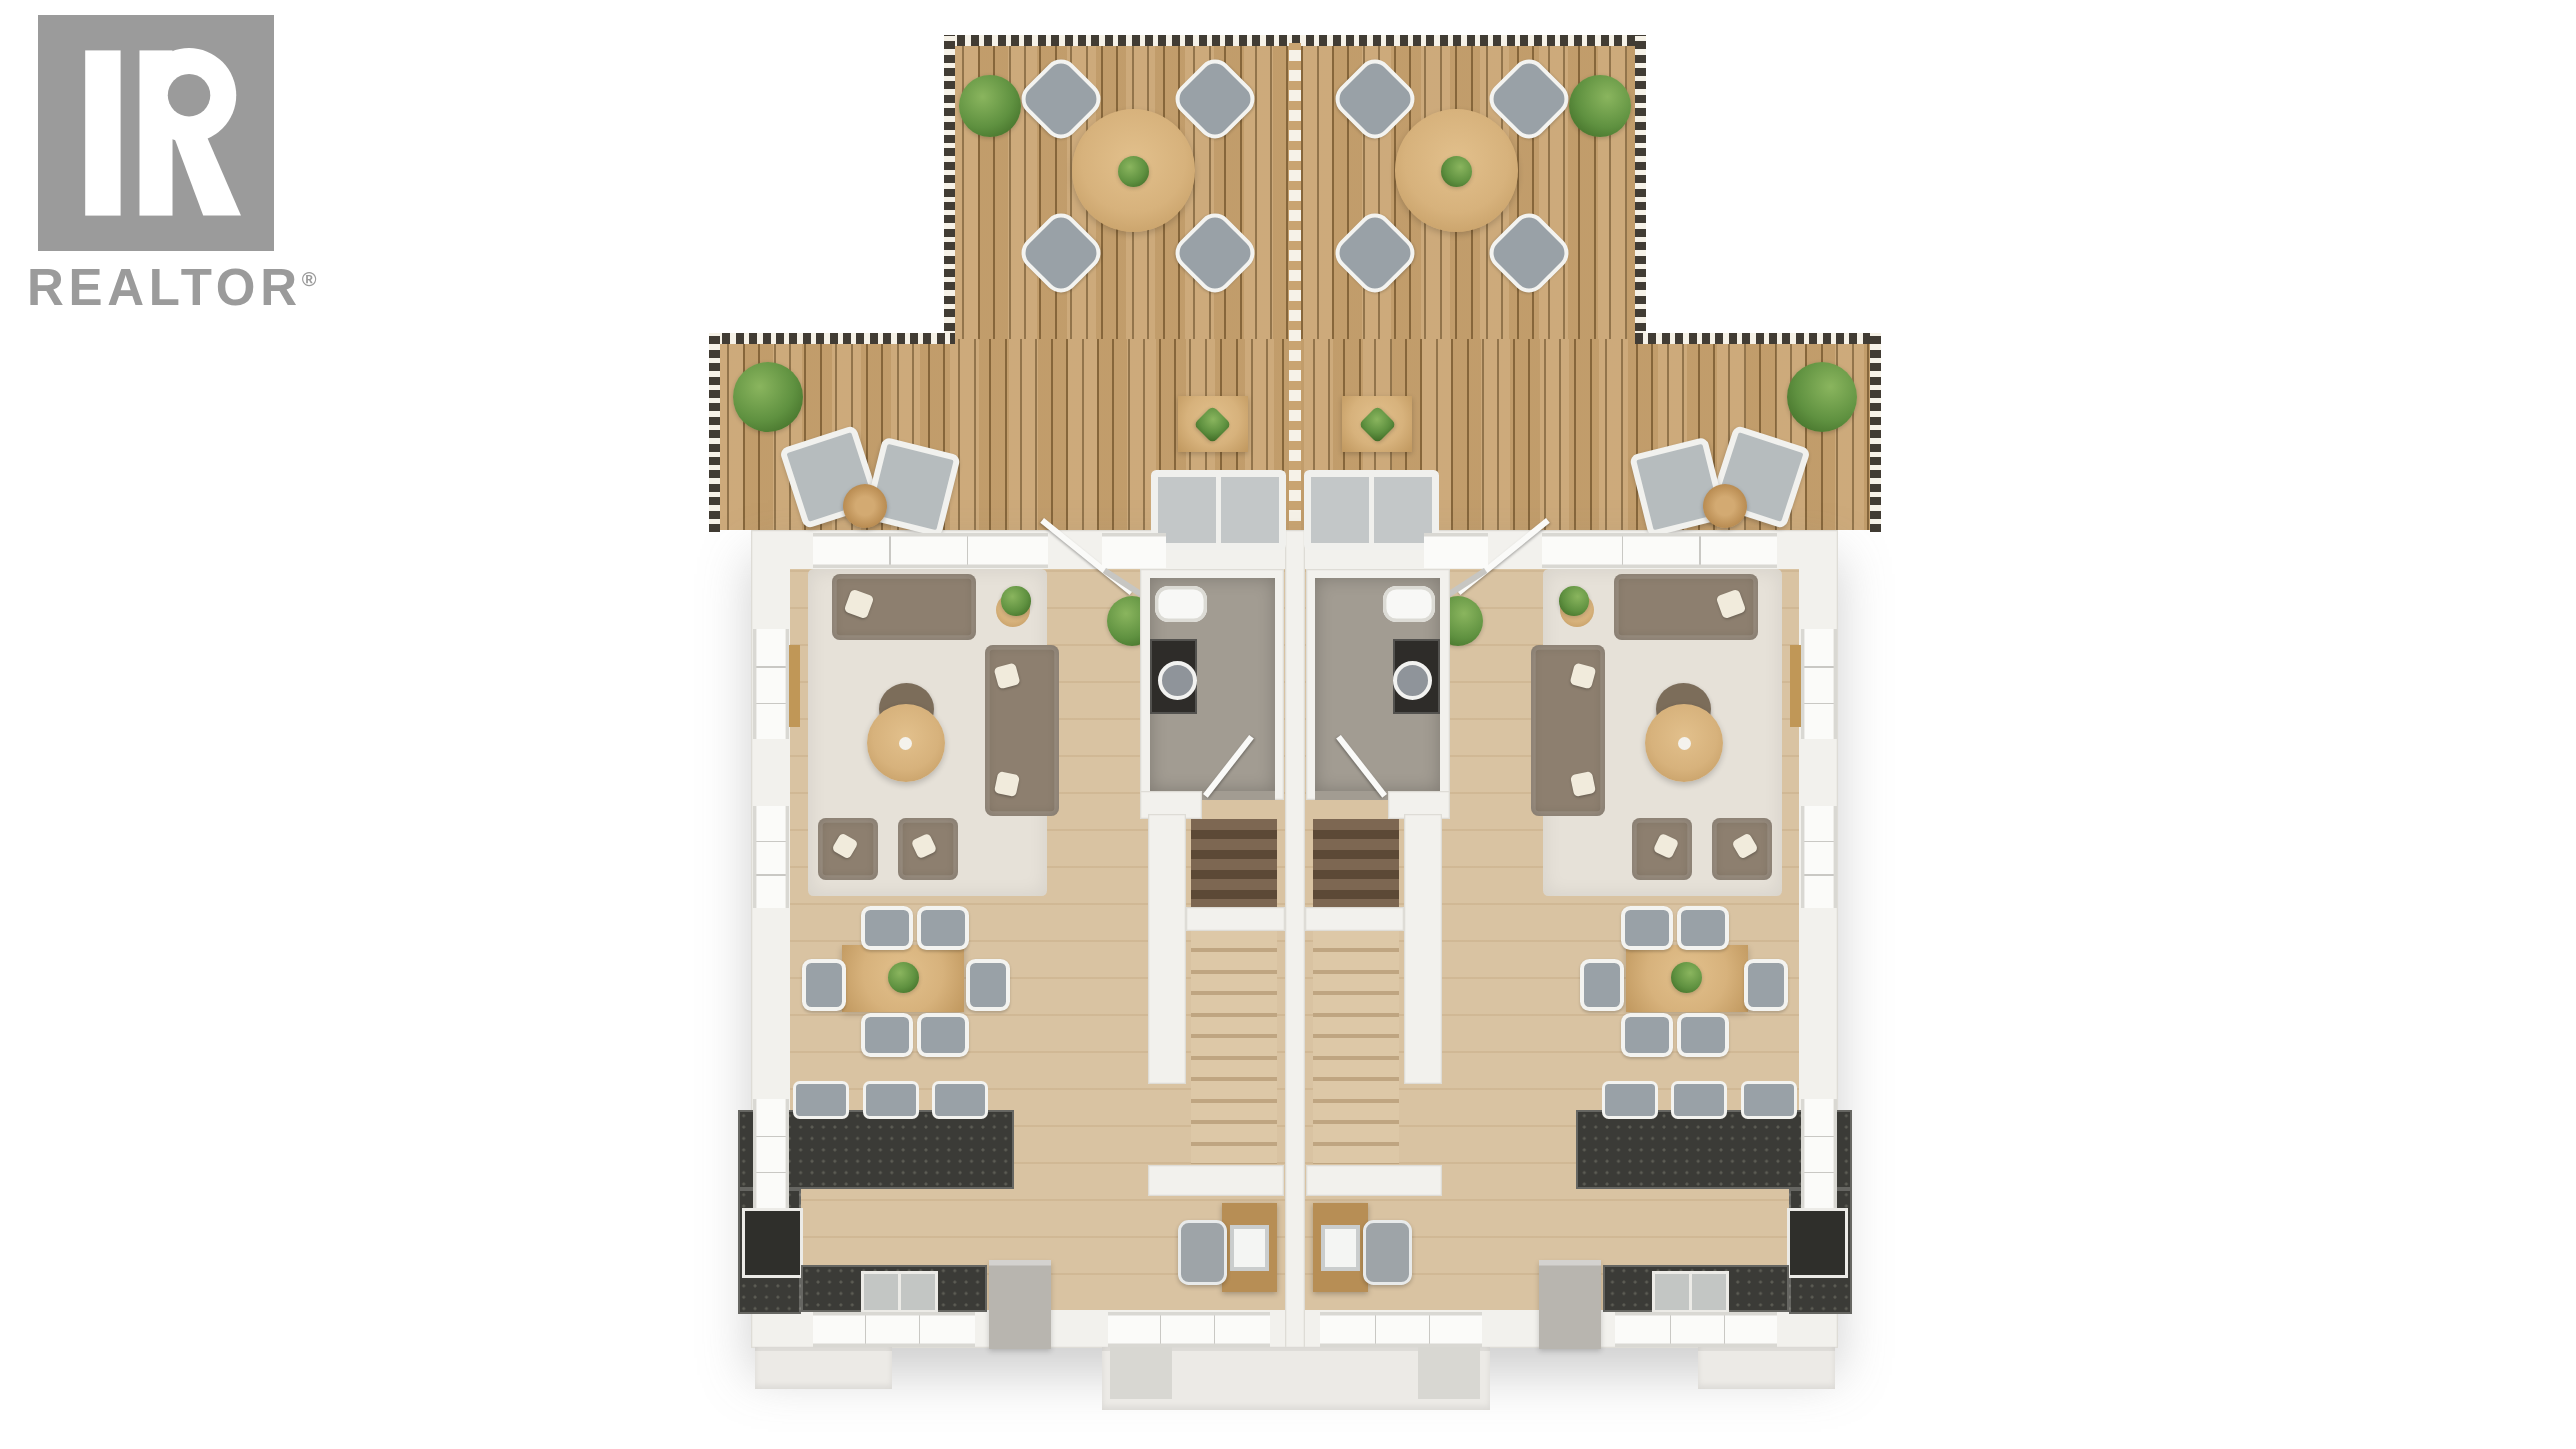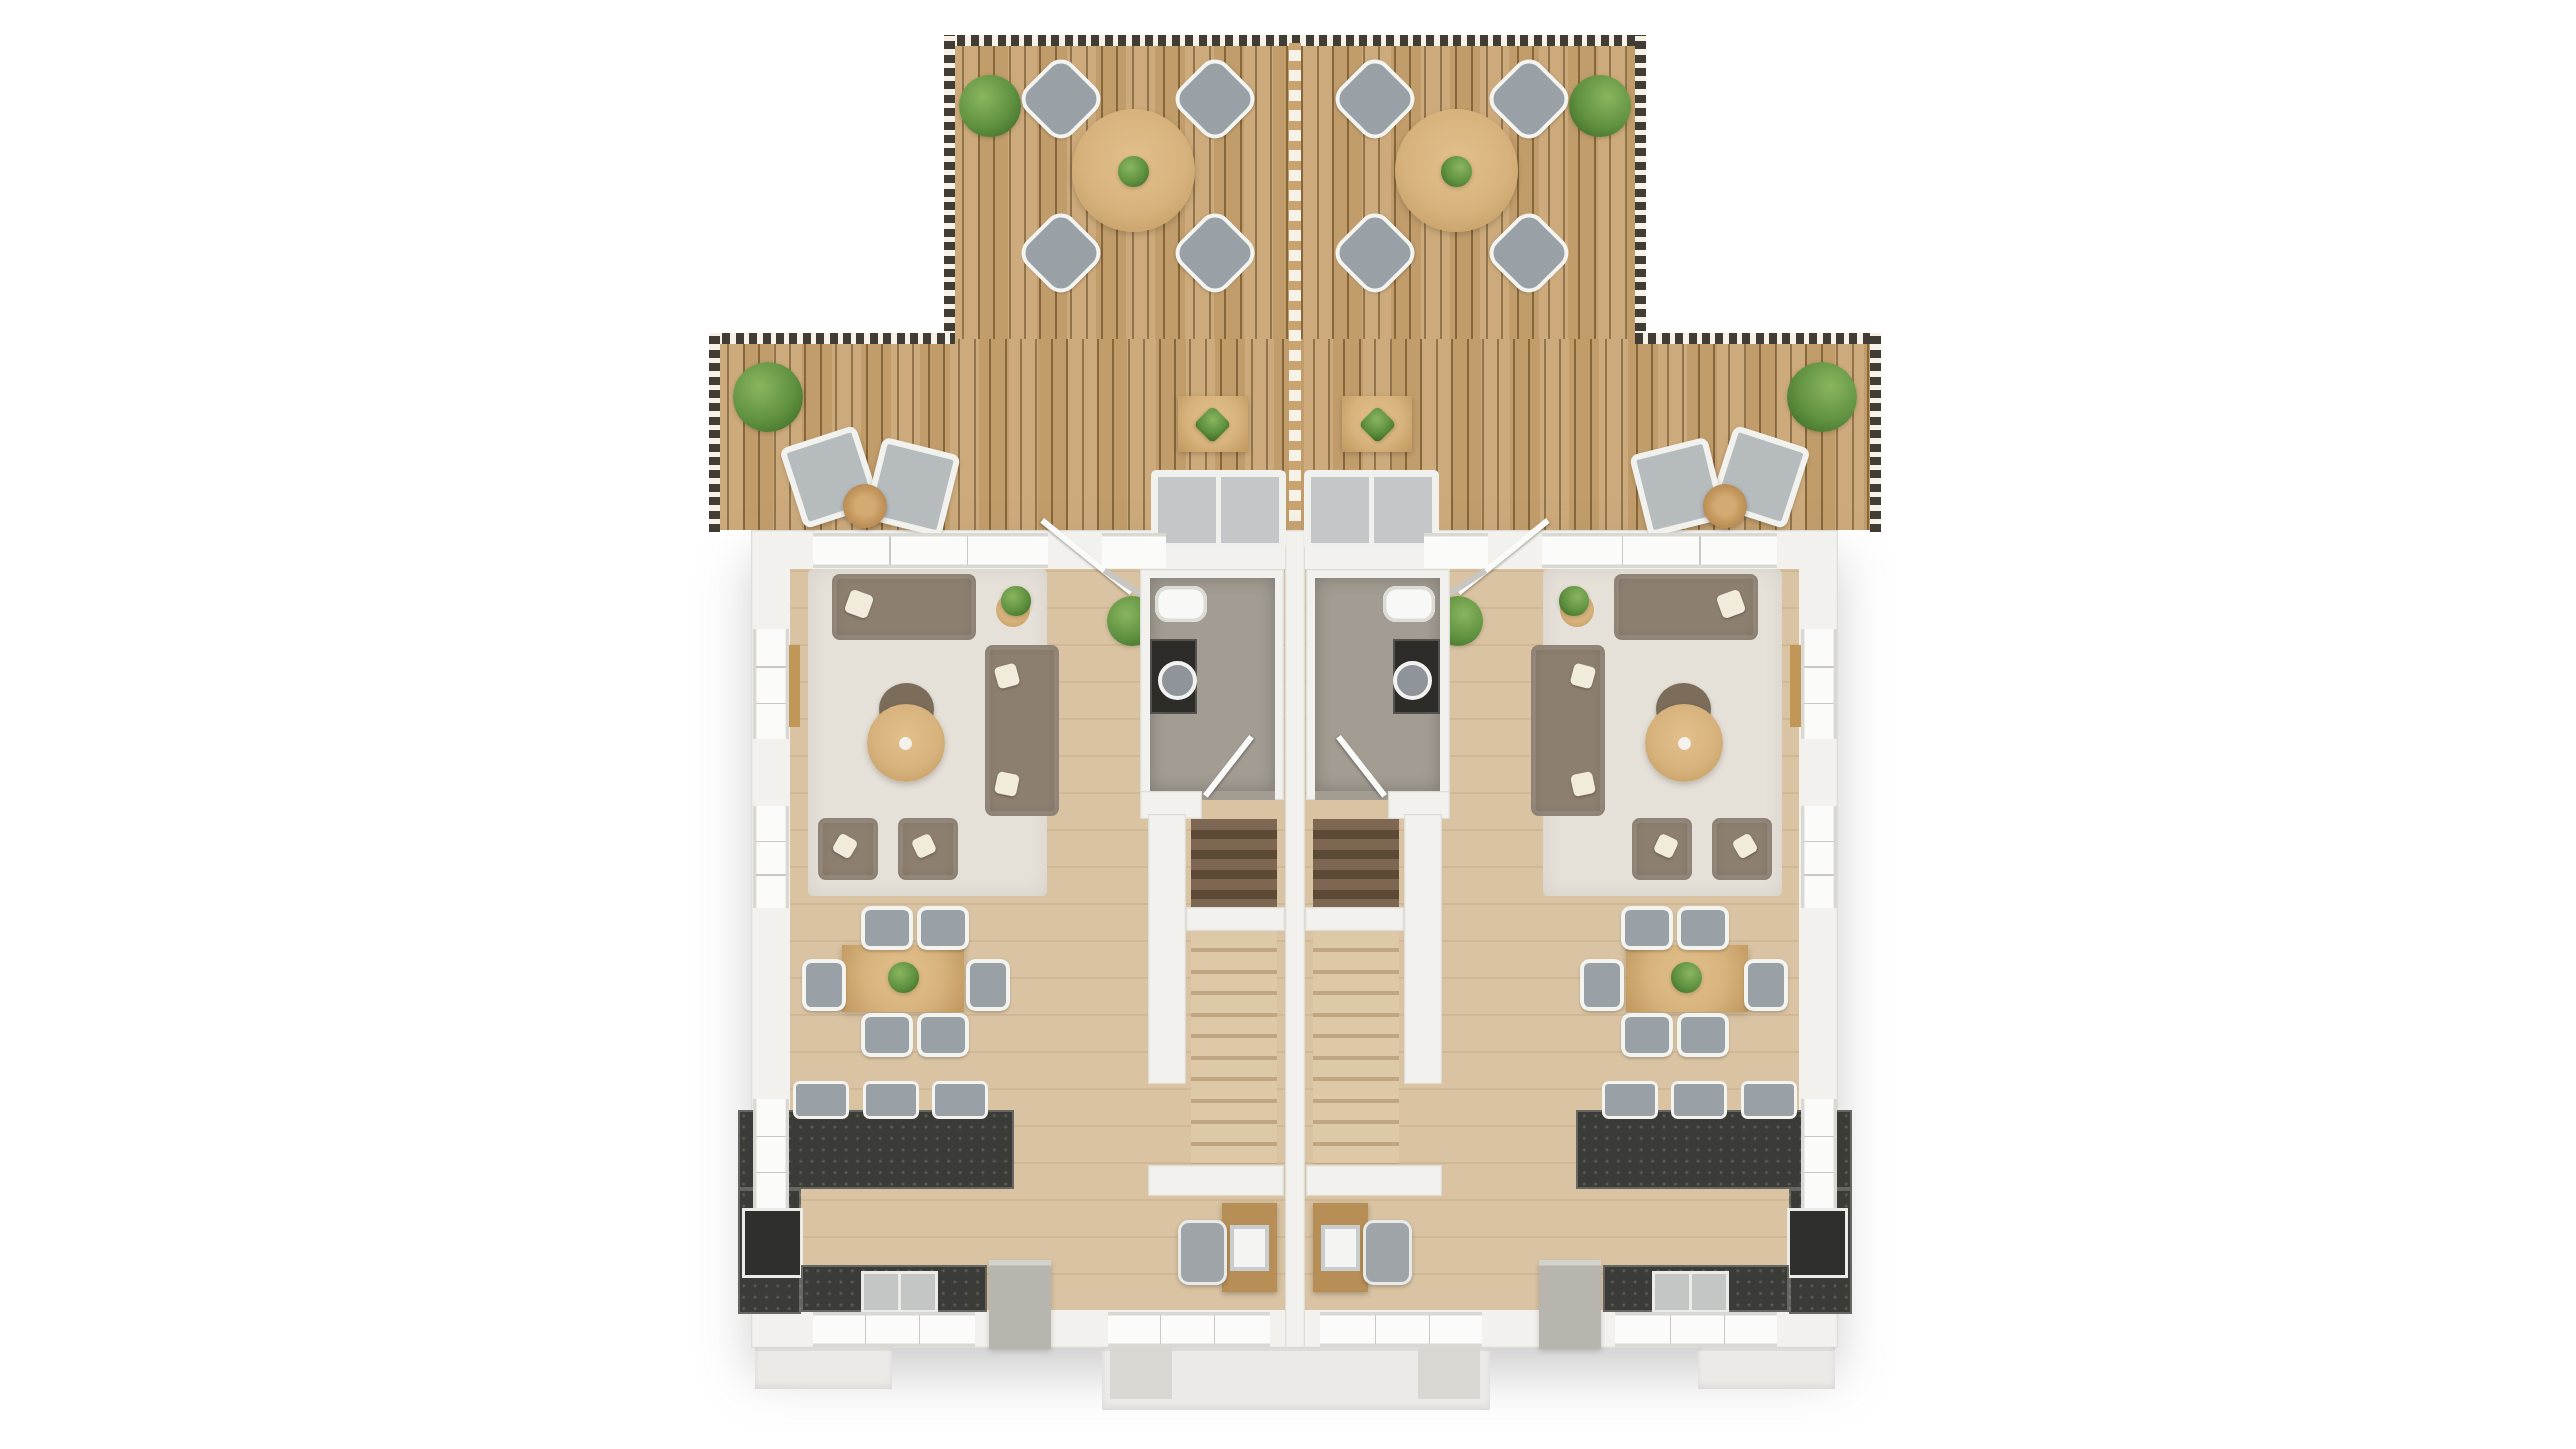--- a/index.html
+++ b/index.html
@@ -56,20 +56,33 @@
   .porchpad{background:var(--porch,#eceae6);box-shadow:inset 0 4px 0 rgba(0,0,0,.06),inset 0 -2.7px 6.7px rgba(0,0,0,.08);}
   .leaf{background:#fafaf8;box-shadow:0 1.3px 2.7px rgba(0,0,0,.3);}
   .unit{position:absolute;inset:0;}
   .unit.mirror{transform:scaleX(-1);transform-origin:1295px 50%;}
 </style>
 </head>
 <body>
 
 <div id="stage">
 
+  <div class="abs" style="left:27px;top:12px;width:309px;height:315px;">
+    <svg width="236" height="236" viewBox="0 0 100 100" style="position:absolute;left:10.7px;top:2.7px;">
+      <rect x="0" y="0" width="100" height="100" fill="#9b9b9b"></rect>
+      <rect x="20" y="15" width="15" height="70" fill="#ffffff"></rect>
+      <rect x="43" y="15" width="14" height="70" fill="#ffffff"></rect>
+      <circle cx="64" cy="34" r="20" fill="#ffffff"></circle>
+      <circle cx="64" cy="34" r="9" fill="#9b9b9b"></circle>
+      <polygon points="57,50 70,48 86,85 70,85" fill="#ffffff"></polygon>
+    </svg>
+    <div class="abs logo-text" style="left:0px;top:250px;">
+      <span>REALTOR</span><sup>®</sup>
+    </div>
+  </div>
 
   <div class="abs deck" style="left:949px;top:40px;width:691px;height:299px;"></div>
   <div class="abs deck" style="left:714px;top:339px;width:1161px;height:191px;"></div>
 
   <div class="abs rail-h" style="left:944px;top:35px;width:702px;height:10.7px;"></div>
   <div class="abs rail-v" style="left:944px;top:35px;width:10.7px;height:309px;"></div>
   <div class="abs rail-v" style="left:1635px;top:35px;width:10.7px;height:309px;"></div>
   <div class="abs rail-h" style="left:709px;top:333px;width:246px;height:10.7px;"></div>
   <div class="abs rail-h" style="left:1635px;top:333px;width:246px;height:10.7px;"></div>
   <div class="abs rail-v" style="left:709px;top:333px;width:10.7px;height:199px;"></div>

